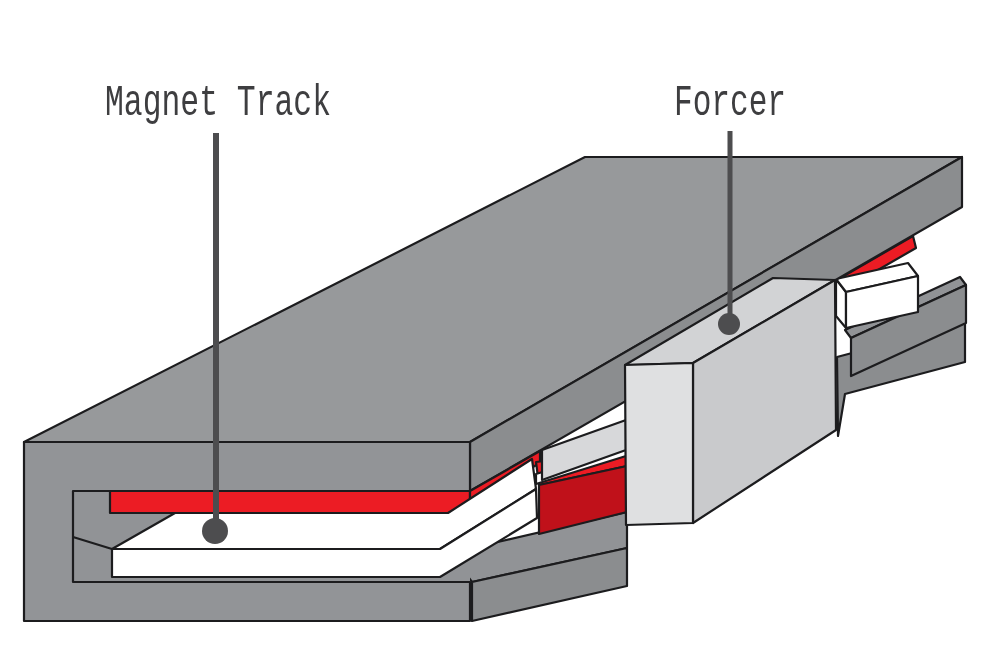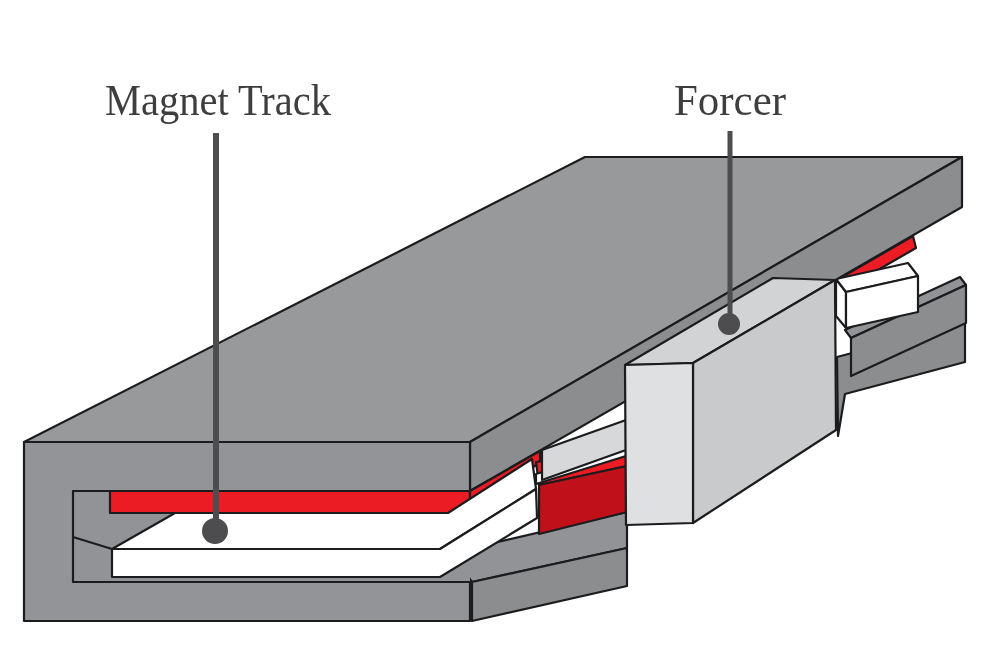--- a/index.html
+++ b/index.html
@@ -1,20 +1,20 @@
 <!DOCTYPE html>
 <html style="--bg: #ffffff; --edge: #1c1c1e; --gray-top: #97999b; --gray-near: #929497; --gray-mid: #919396; --gray-side: #8b8d8f; --red: #ec1c24; --red-dark: #c0111a; --white-part: #ffffff; --forcer-front: #dfe0e1; --forcer-top: #d2d3d5; --forcer-side: #c9cacc; --forcer-arm: #d7d8da; --leader: #4d4d4f; --label: #3e3e40;"><head>
 <meta charset="utf-8">
 <style>
   html,body{margin:0;padding:0;background:#ffffff;}
   .stage{
     position:relative;
     width:1000px;height:654px;
     background:var(--bg,#ffffff);
-    font-family:Liberation Serif, serif;
+    font-family:Liberation Mono, monospace;
     overflow:hidden;
   }
   svg{display:block;}
   .edge{stroke:var(--edge,#1c1c1e);stroke-width:2.2;stroke-linejoin:round;stroke-linecap:round;}
   .nostroke{stroke:none;}
   .f-gray-top{fill:var(--gray-top,#97999b);}
   .f-gray-near{fill:var(--gray-near,#929497);}
   .f-gray-mid{fill:var(--gray-mid,#919396);}
   .f-gray-side{fill:var(--gray-side,#8b8d8f);}
   .f-red{fill:var(--red,#ec1c24);}

